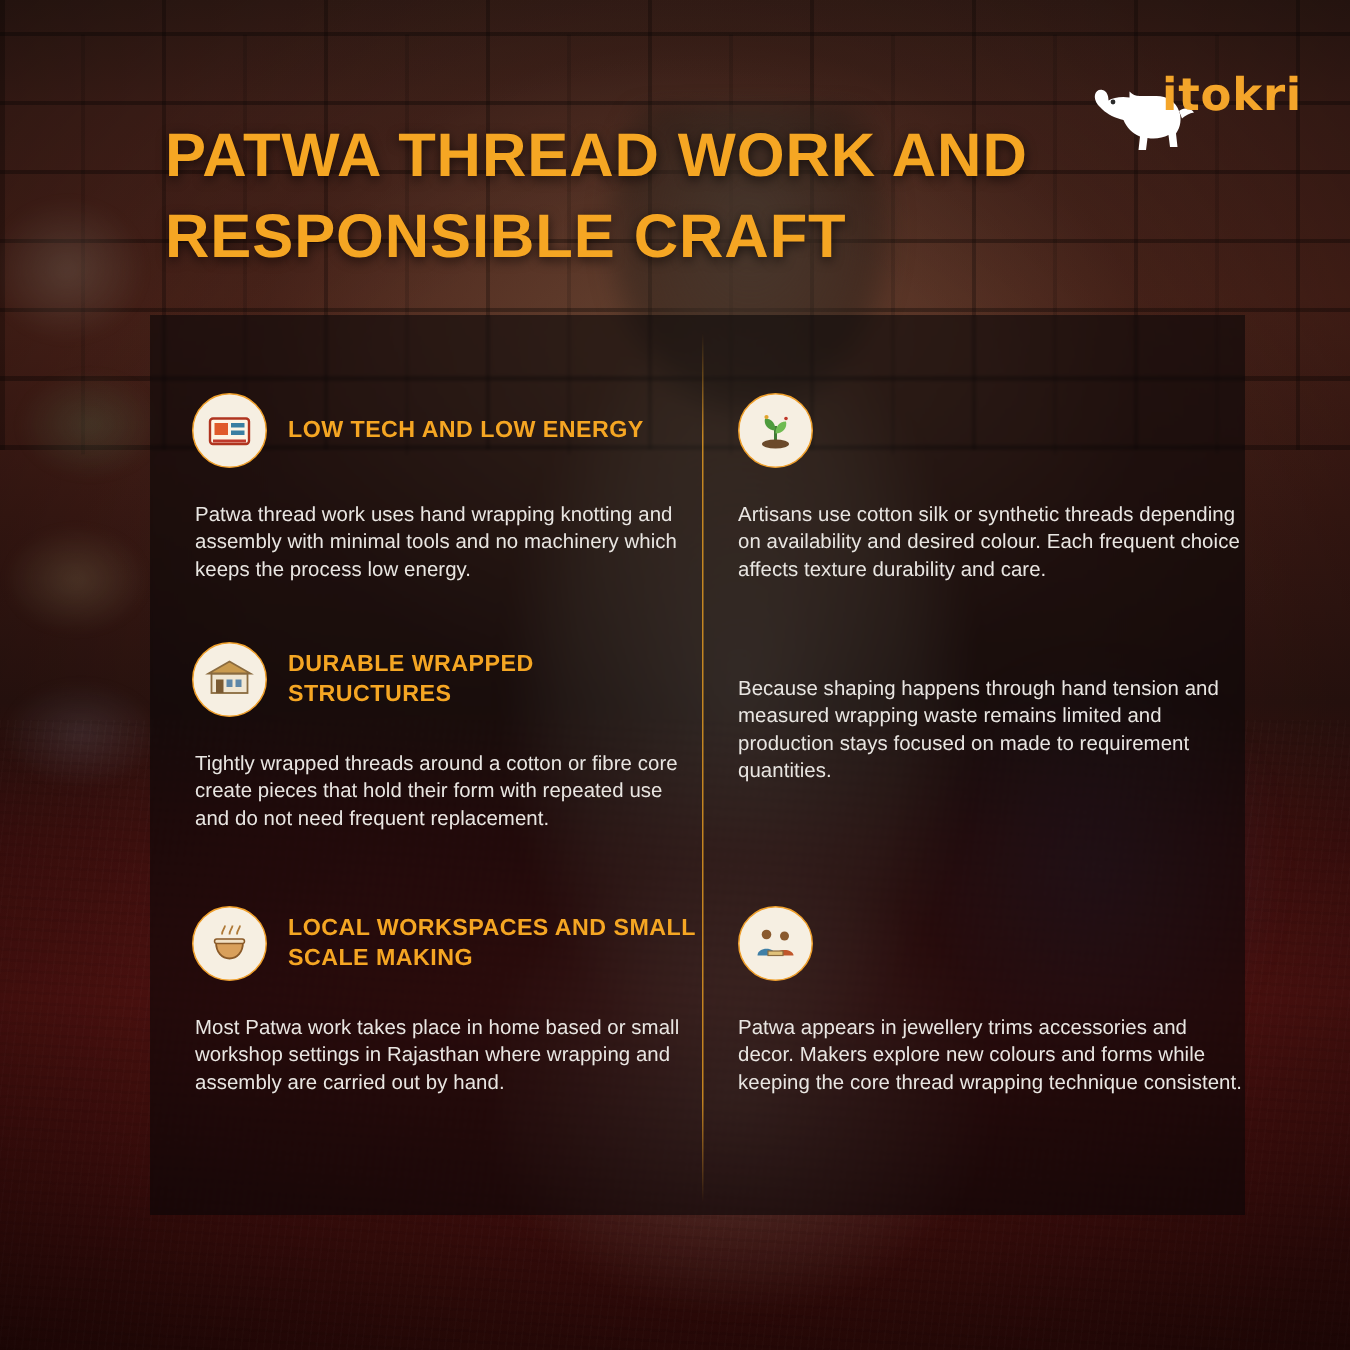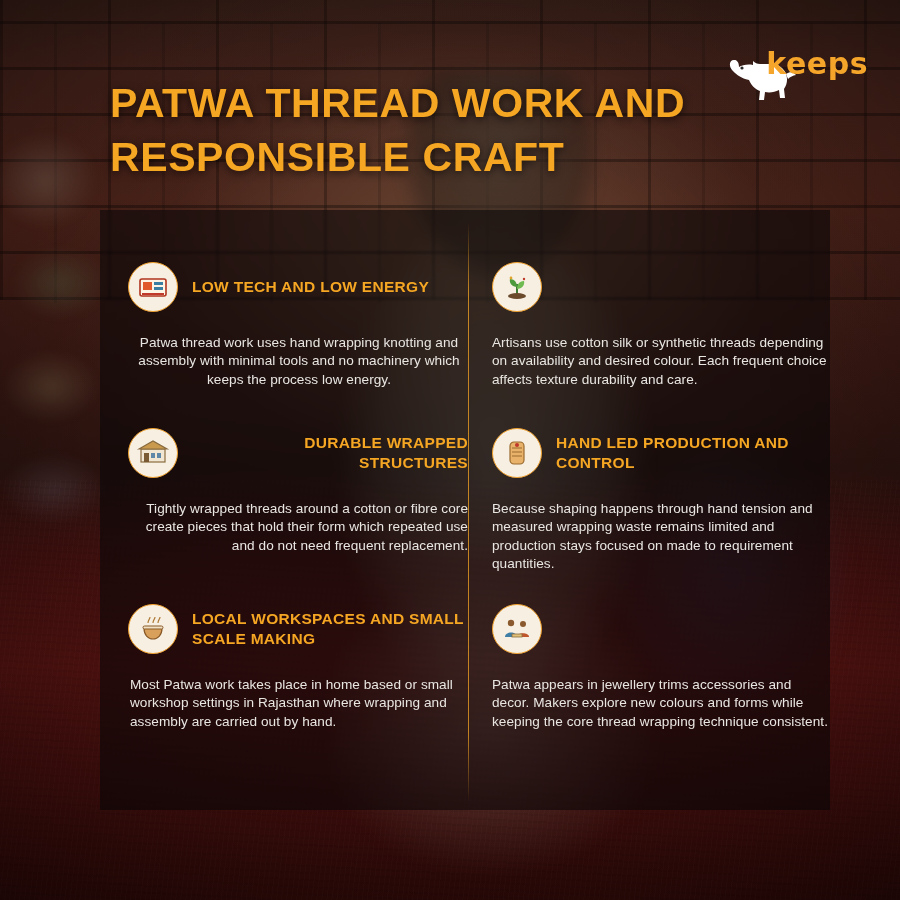--- a/index.html
+++ b/index.html
@@ -184,29 +184,29 @@
   <div class="logo-wrap">
     <div class="logo-cow">
       <svg width="78" height="56" viewBox="0 0 78 56" aria-hidden="true">
         <g fill="#ffffff">
           <path d="M10 16 C6 11, 8 5, 13 6 C16 6.6, 17 10, 17 13 C20 11, 26 10, 31 11 L31 7 C33 9, 35 10, 38 10 L49 10 C56 10, 62 14, 64 20 C66 25, 65 31, 62 35 L63 44 L58 44 L57 36 C53 38, 48 39, 43 38 L42 46 L37 46 L38 37 C33 35, 29 31, 27 26 C22 25, 16 22, 13 19 Z"></path>
           <path d="M64 20 C68 17, 72 18, 74 21 C71 21.5, 68 23, 66 25 Z"></path>
           <circle cx="20" cy="14" r="1.6" fill="#2b2b2b"></circle>
         </g>
       </svg>
     </div>
-    <div class="logo-text">keeps</div>
+    <div class="logo-text">itokri</div>
   </div>
 
   <div class="headline">PATWA THREAD WORK AND RESPONSIBLE CRAFT</div>
 
   <div class="panel"></div>
   <div class="panel-divider"></div>
 
-  <div class="cell left-col" style="left:128px; top:262px;text-align:center;">
+  <div class="cell left-col" style="left:128px; top:262px;">
     <div class="head">
       <div class="badge">
         <svg width="34" height="34" viewBox="0 0 34 34" aria-hidden="true">
           <rect x="4" y="9" width="26" height="17" rx="2" fill="#fdf4e4" stroke="#b0341f" stroke-width="1.6"></rect>
           <rect x="7" y="12" width="9" height="8" fill="#e05a2b"></rect>
           <rect x="18" y="12" width="9" height="3" fill="#3a7ea1"></rect>
           <rect x="18" y="17" width="9" height="3" fill="#3a7ea1"></rect>
           <rect x="6" y="23" width="22" height="2" fill="#c0392b"></rect>
         </svg>
       </div>
@@ -224,47 +224,37 @@
           <path d="M17 19 C22 19, 25 15, 24 11 C19 11, 17 15, 17 19 Z" fill="#6fbb52"></path>
           <ellipse cx="17" cy="26" rx="9" ry="3" fill="#6b4a2b"></ellipse>
           <circle cx="11" cy="8" r="1.4" fill="#e2a32b"></circle>
           <circle cx="24" cy="9" r="1.2" fill="#c0392b"></circle>
         </svg>
       </div>
     </div>
     <div class="body">Artisans use cotton silk or synthetic threads depending on availability and desired colour. Each frequent choice affects texture durability and care.</div>
   </div>
 
-  <div class="cell left-col" style="left:128px; top:428px;text-align:right;">
+  <div class="cell left-col" style="left:128px; top:428px;">
     <div class="head">
       <div class="badge">
         <svg width="34" height="34" viewBox="0 0 34 34" aria-hidden="true">
           <rect x="5" y="13" width="24" height="13" fill="#f0e6d2" stroke="#8a6b3f" stroke-width="1.2"></rect>
           <path d="M3 13 L17 5 L31 13 Z" fill="#c99a4e" stroke="#8a6b3f" stroke-width="1.2"></path>
           <rect x="8" y="17" width="5" height="9" fill="#7a5a32"></rect>
           <rect x="15" y="17" width="4" height="5" fill="#5e87a8"></rect>
           <rect x="21" y="17" width="4" height="5" fill="#5e87a8"></rect>
         </svg>
       </div>
       <div class="title">DURABLE WRAPPED STRUCTURES</div>
     </div>
-    <div class="body">Tightly wrapped threads around a cotton or fibre core create pieces that hold their form which repeated use and do not need frequent replacement.</div>
+    <div class="body">Tightly wrapped threads around a cotton or fibre core create pieces that hold their form with repeated use and do not need frequent replacement.</div>
   </div>
 
   <div class="cell right-col" style="left:492px; top:428px;">
-    <div class="head">
-      <div class="badge">
-        <svg width="34" height="34" viewBox="0 0 34 34" aria-hidden="true">
-          <rect x="10" y="6" width="14" height="22" rx="4" fill="#e8b26b" stroke="#9a6a2e" stroke-width="1.2"></rect>
-          <path d="M12 12 H22 M12 16 H22 M12 20 H22" stroke="#9a6a2e" stroke-width="1.1"></path>
-          <circle cx="17" cy="9" r="2" fill="#c0392b"></circle>
-        </svg>
-      </div>
-      <div class="title">HAND LED PRODUCTION AND CONTROL</div>
-    </div>
     <div class="body">Because shaping happens through hand tension and measured wrapping waste remains limited and production stays focused on made to requirement quantities.</div>
   </div>
 
   <div class="cell left-col" style="left:128px; top:604px;">
     <div class="head">
       <div class="badge">
         <svg width="34" height="34" viewBox="0 0 34 34" aria-hidden="true">
           <path d="M8 16 C8 23, 12 27, 17 27 C22 27, 26 23, 26 16 Z" fill="#d9a05b" stroke="#8a5a28" stroke-width="1.2"></path>
           <rect x="7" y="14" width="20" height="3" rx="1.5" fill="#f0e0c4" stroke="#8a5a28" stroke-width="1"></rect>
           <path d="M12 11 C12 8, 14 7, 14 5" stroke="#b07a38" stroke-width="1.2" fill="none"></path>

